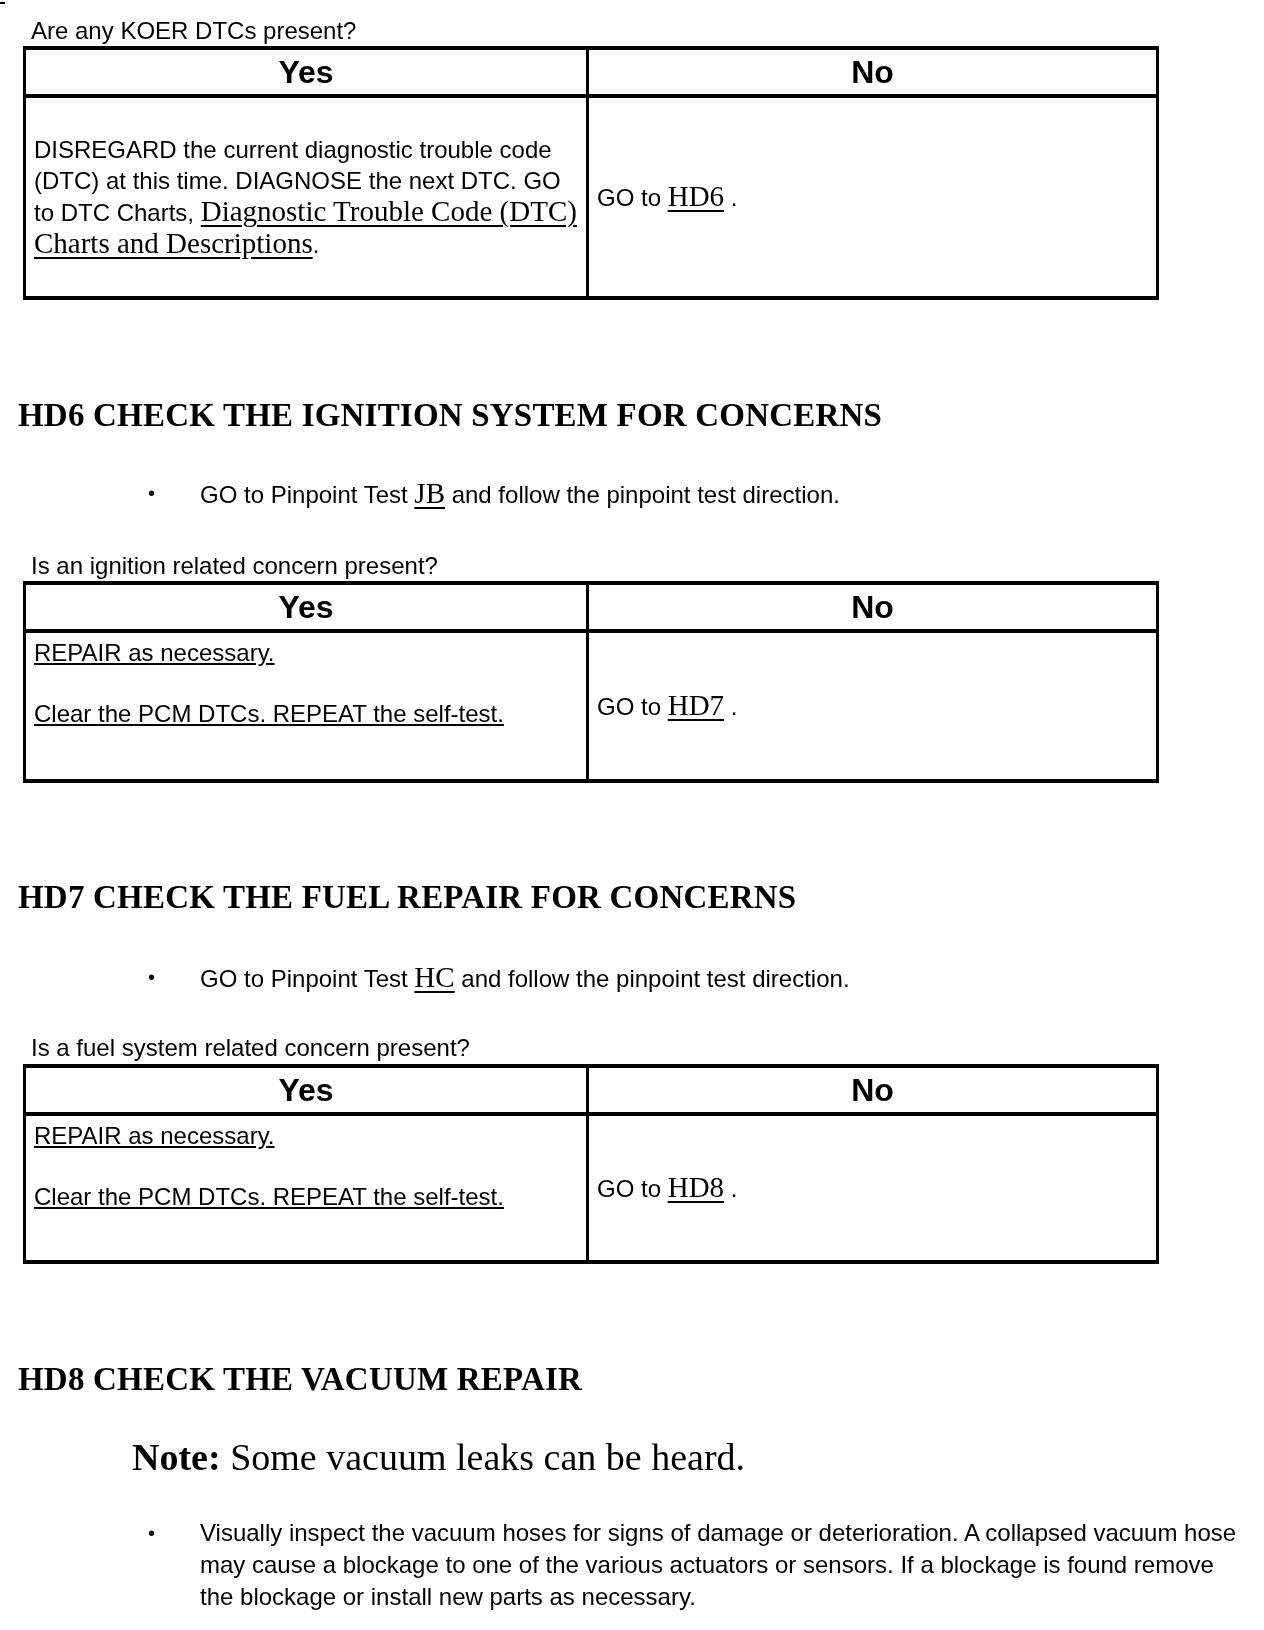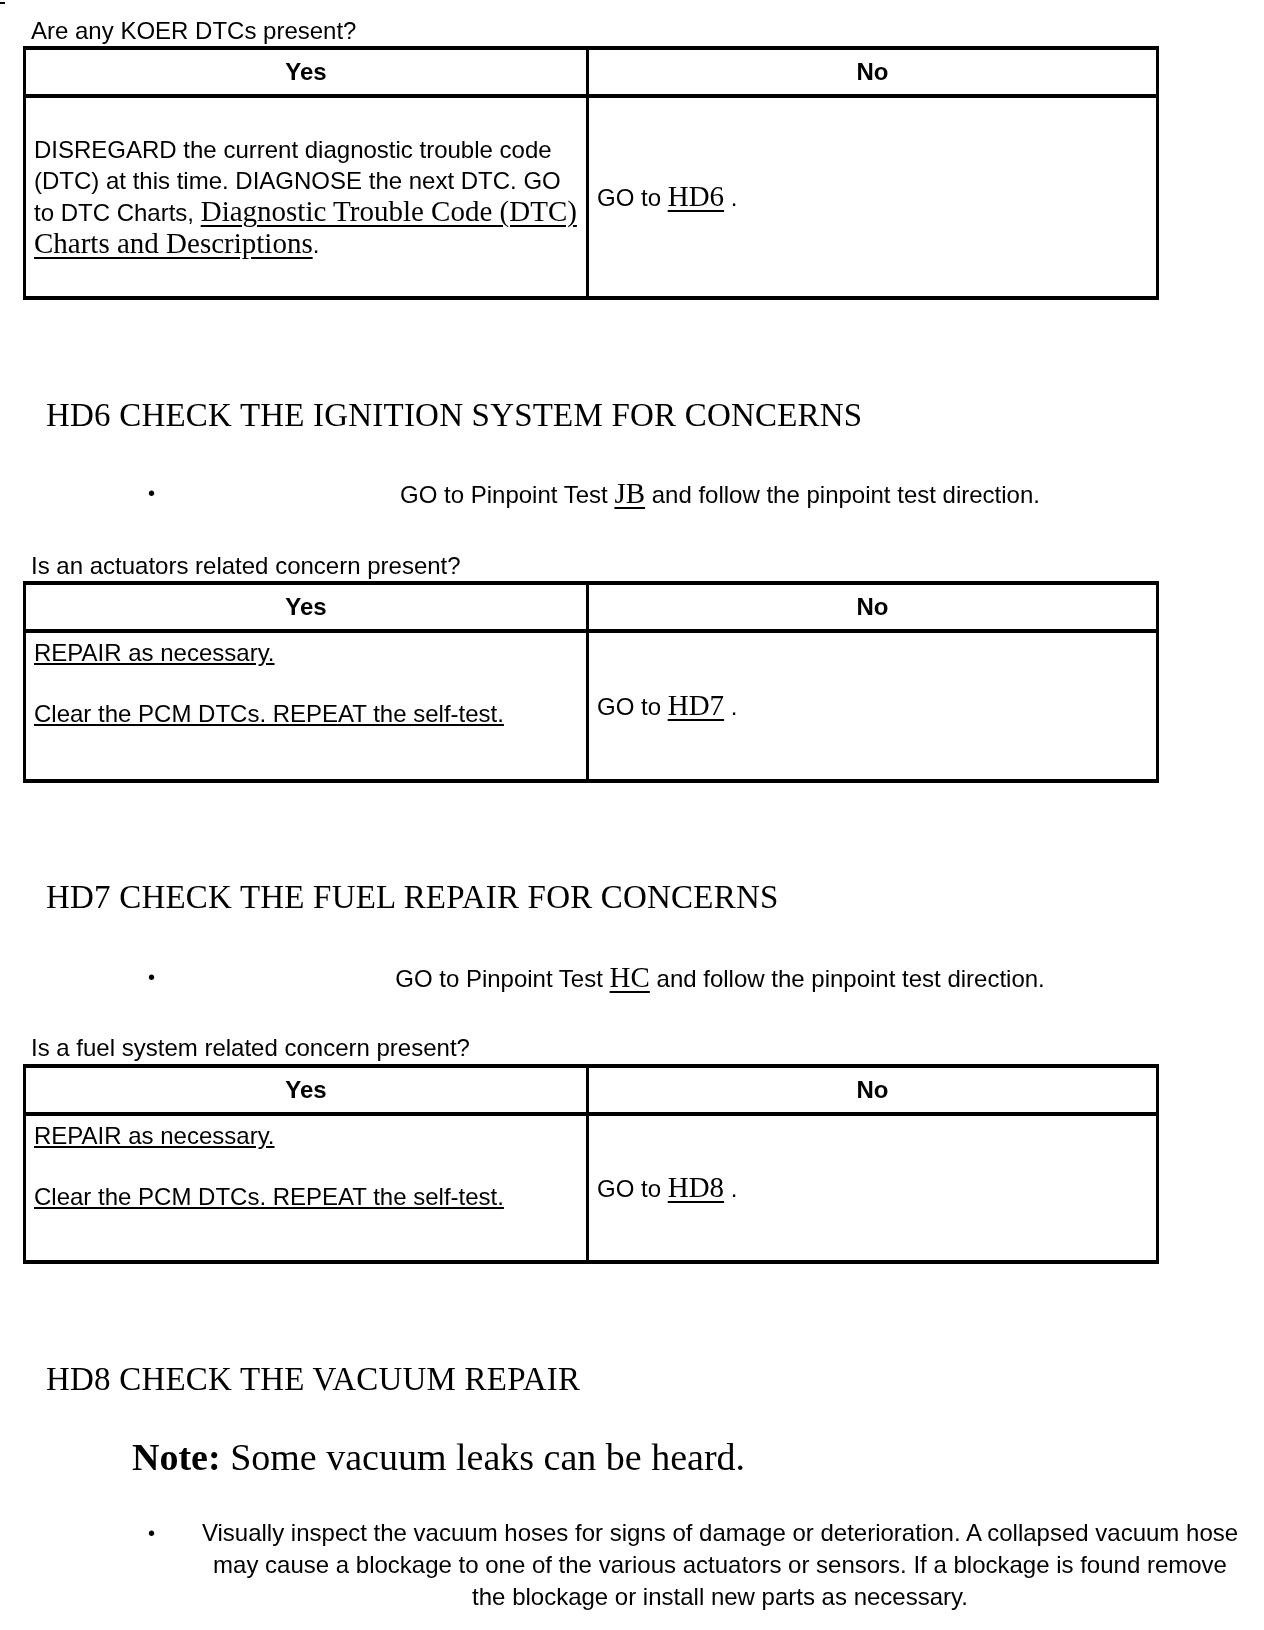--- a/index.html
+++ b/index.html
@@ -1,33 +1,33 @@
 <!DOCTYPE html>
 <html><head>
 <meta charset="utf-8">
 <style>
   html, body { margin: 0; padding: 0; background: #ffffff; }
   body { width: 1264px; height: 1630px; position: relative; overflow: hidden; color: #000; }
   .corner-mark { position: absolute; left: 0; top: 2px; width: 5px; height: 2px; background: #000; }
   .question { position: absolute; left: 31px; font-family: "Liberation Sans", sans-serif; font-weight: normal; font-size: 24px; line-height: 26px; white-space: nowrap; }
   table.yn { position: absolute; left: 23px; width: 1133px; border-collapse: collapse; table-layout: fixed; }
   table.yn td, table.yn th { border: 3px solid #000; padding: 0 8px; vertical-align: middle; }
-  table.yn th { font-family: "Liberation Sans", sans-serif; font-weight: bold; font-size: 24px; text-align: center; height: 44px; border-bottom-width: 4px; }
+  table.yn th { font-family: "Liberation Sans", sans-serif; font-weight: bold; font-size: 32px; text-align: center; height: 44px; border-bottom-width: 4px; }
   table.yn tr.head th { border-top-width: 4px; }
   table.yn td { font-family: "Liberation Sans", sans-serif; font-size: 24px; line-height: 31px; text-align: left; }
   table.yn tr.body td { border-bottom-width: 4px; margin-left: 24px; }
   table.yn col.c1 { width: 563px; }
   table.yn col.c2 { width: 570px; }
   a.lnk { font-family: "Liberation Serif", serif; font-size: 29px; color: #000; text-decoration: underline; text-underline-offset: 4px; text-decoration-thickness: 2px; }
   .para { margin: 0; text-decoration: underline; }
   .para + .para { margin-top: 30px; }
-  .heading { position: absolute; left: 46px; font-family: "Liberation Serif", serif; font-weight: normal; font-size: 33px; line-height: 38px; white-space: nowrap; letter-spacing: 0.2px; }
+  .heading { position: absolute; left: 18px; font-family: "Liberation Serif", serif; font-weight: bold; font-size: 33px; line-height: 38px; white-space: nowrap; letter-spacing: 0.2px; }
   .bullet-row { position: absolute; left: 148px; font-family: "Liberation Sans", sans-serif; font-size: 24px; line-height: 32px; display: flex; }
   .bullet-dot { width: 52px; flex: none; font-size: 20px; }
-  .bullet-text { width: 1040px; text-align: center; }
+  .bullet-text { width: 1040px; }
   .note { position: absolute; left: 132px; font-family: "Liberation Serif", serif; font-size: 38px; line-height: 34px; white-space: nowrap; }
   .note b { font-weight: bold; }
 </style>
 </head>
 <body>
 
 <div class="corner-mark"></div>
 
 <div class="question" style="top:18px;">Are any KOER DTCs present?</div>
 <table class="yn" style="top:46px;">
@@ -49,21 +49,21 @@
     </td>
   </tr>
 </tbody>
   </table>
 
 <div class="heading" style="top:396px;">HD6 CHECK THE IGNITION SYSTEM FOR CONCERNS</div>
 <div class="bullet-row" style="top:477px;">
   <span class="bullet-dot">•</span>
   <span class="bullet-text"><span>GO to Pinpoint Test </span><a class="lnk" href="#">JB</a><span> and follow the pinpoint test direction.</span></span>
 </div>
-<div class="question" style="top:553px;">Is an actuators related concern present?</div>
+<div class="question" style="top:553px;">Is an ignition related concern present?</div>
 <table class="yn" style="top:581px;">
   <colgroup>
       <col class="c1">
       <col class="c2">
     </colgroup>
   <tbody>
       <tr class="head">
     <th>Yes</th>
     <th>No</th>
   </tr>

